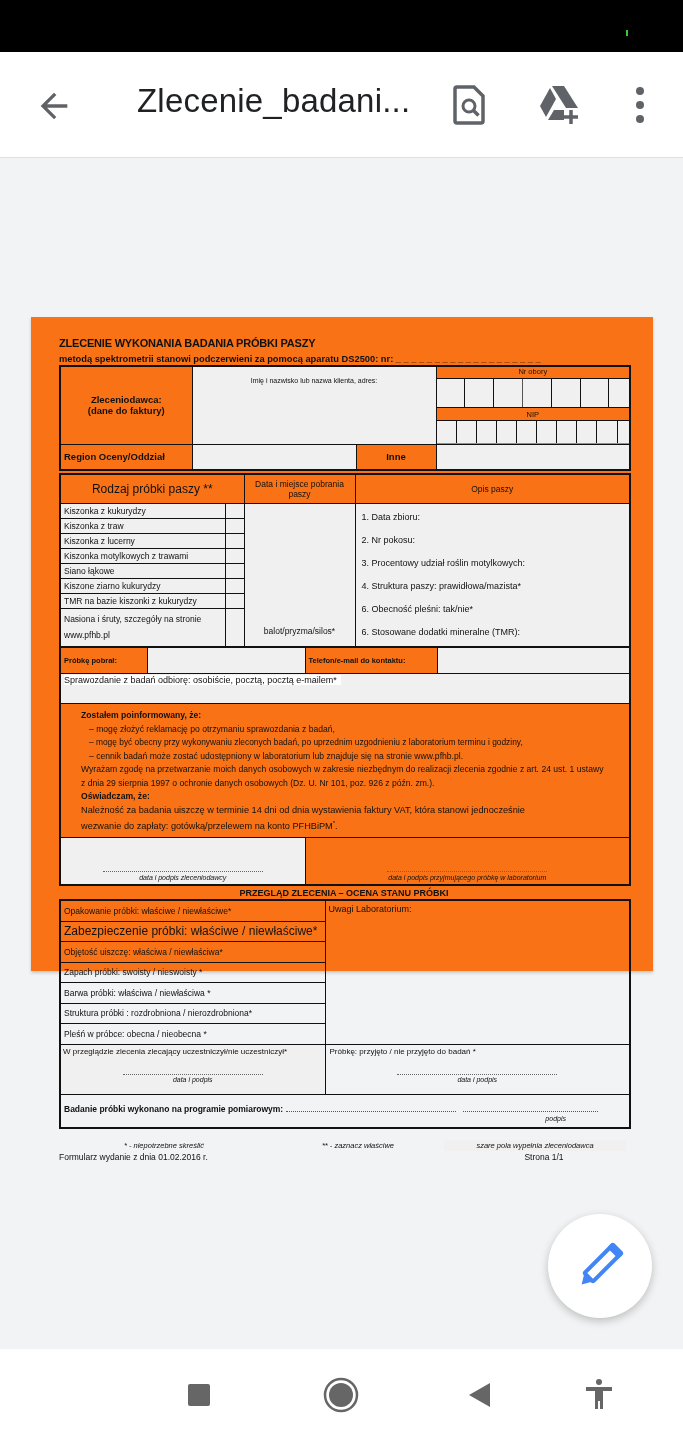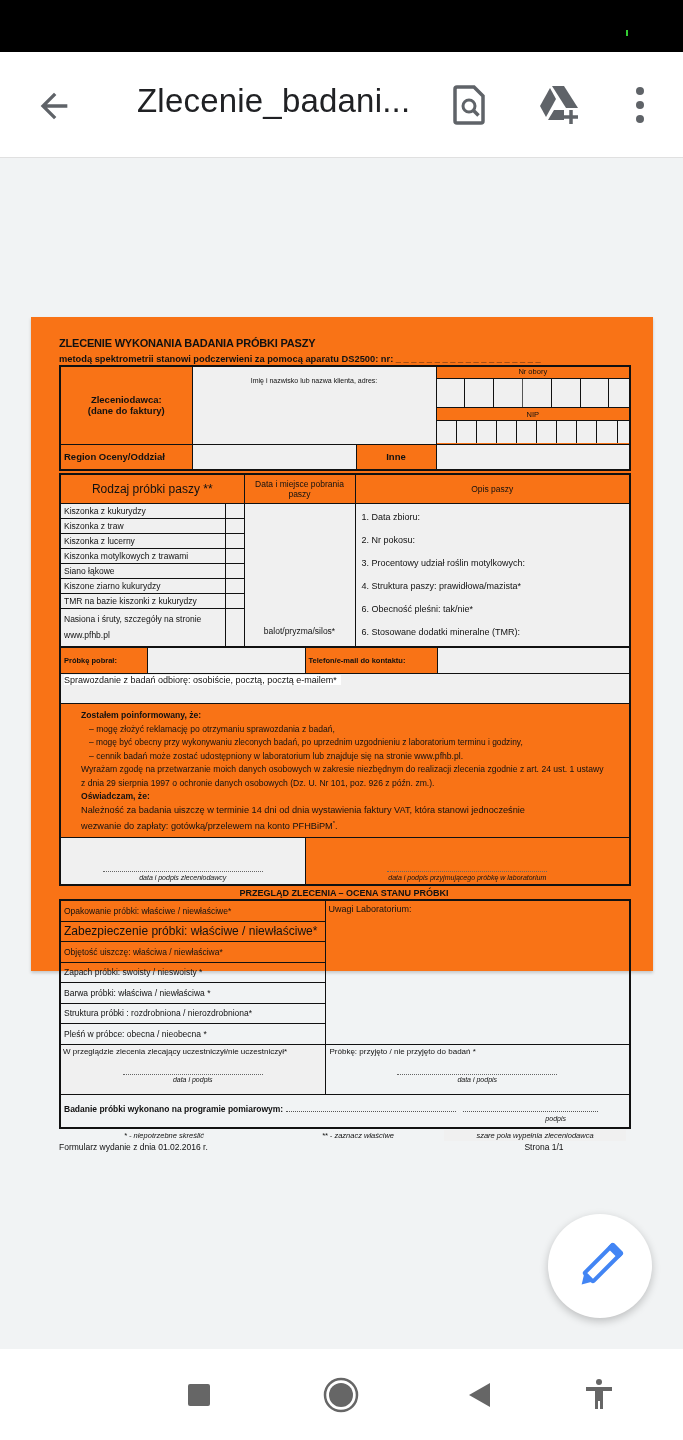--- a/index.html
+++ b/index.html
@@ -265,21 +265,21 @@
           <td colspan="2" style="font-size:8.5px;padding-top:4px;">
             <span class="b">Badanie próbki wykonano na programie pomiarowym:</span>
             <span class="dots" style="width:170px;"></span>&nbsp;&nbsp;
             <span class="dots" style="width:135px;"></span>
             <div class="sm it" style="text-align:right;padding-right:60px;margin-top:1px;">podpis</div>
           </td>
         </tr>
       </tbody>
         </table>
 
-      <div style="display:flex;font-size:7.5px;font-style:italic;margin-top:0;height:12px;align-items:center;">
+      <div style="display:flex;font-size:7.5px;font-style:italic;margin-top:10px;height:12px;align-items:center;">
         <span style="width:145px;text-align:right;">* - niepotrzebne skreślić</span>
         <span style="width:190px;text-align:right;">** - zaznacz właściwe</span>
         <span class="gray" style="margin-left:50px;width:182px;text-align:center;padding:1px 8px;">szare pola wypełnia zleceniodawca</span>
       </div>
       <div style="display:flex;font-size:8.5px;margin-top:1px;">
         <span style="flex:1;">Formularz wydanie z dnia 01.02.2016 r.</span>
         <span style="width:170px;text-align:center;">Strona 1/1</span>
       </div>
     </div>
   </div>

